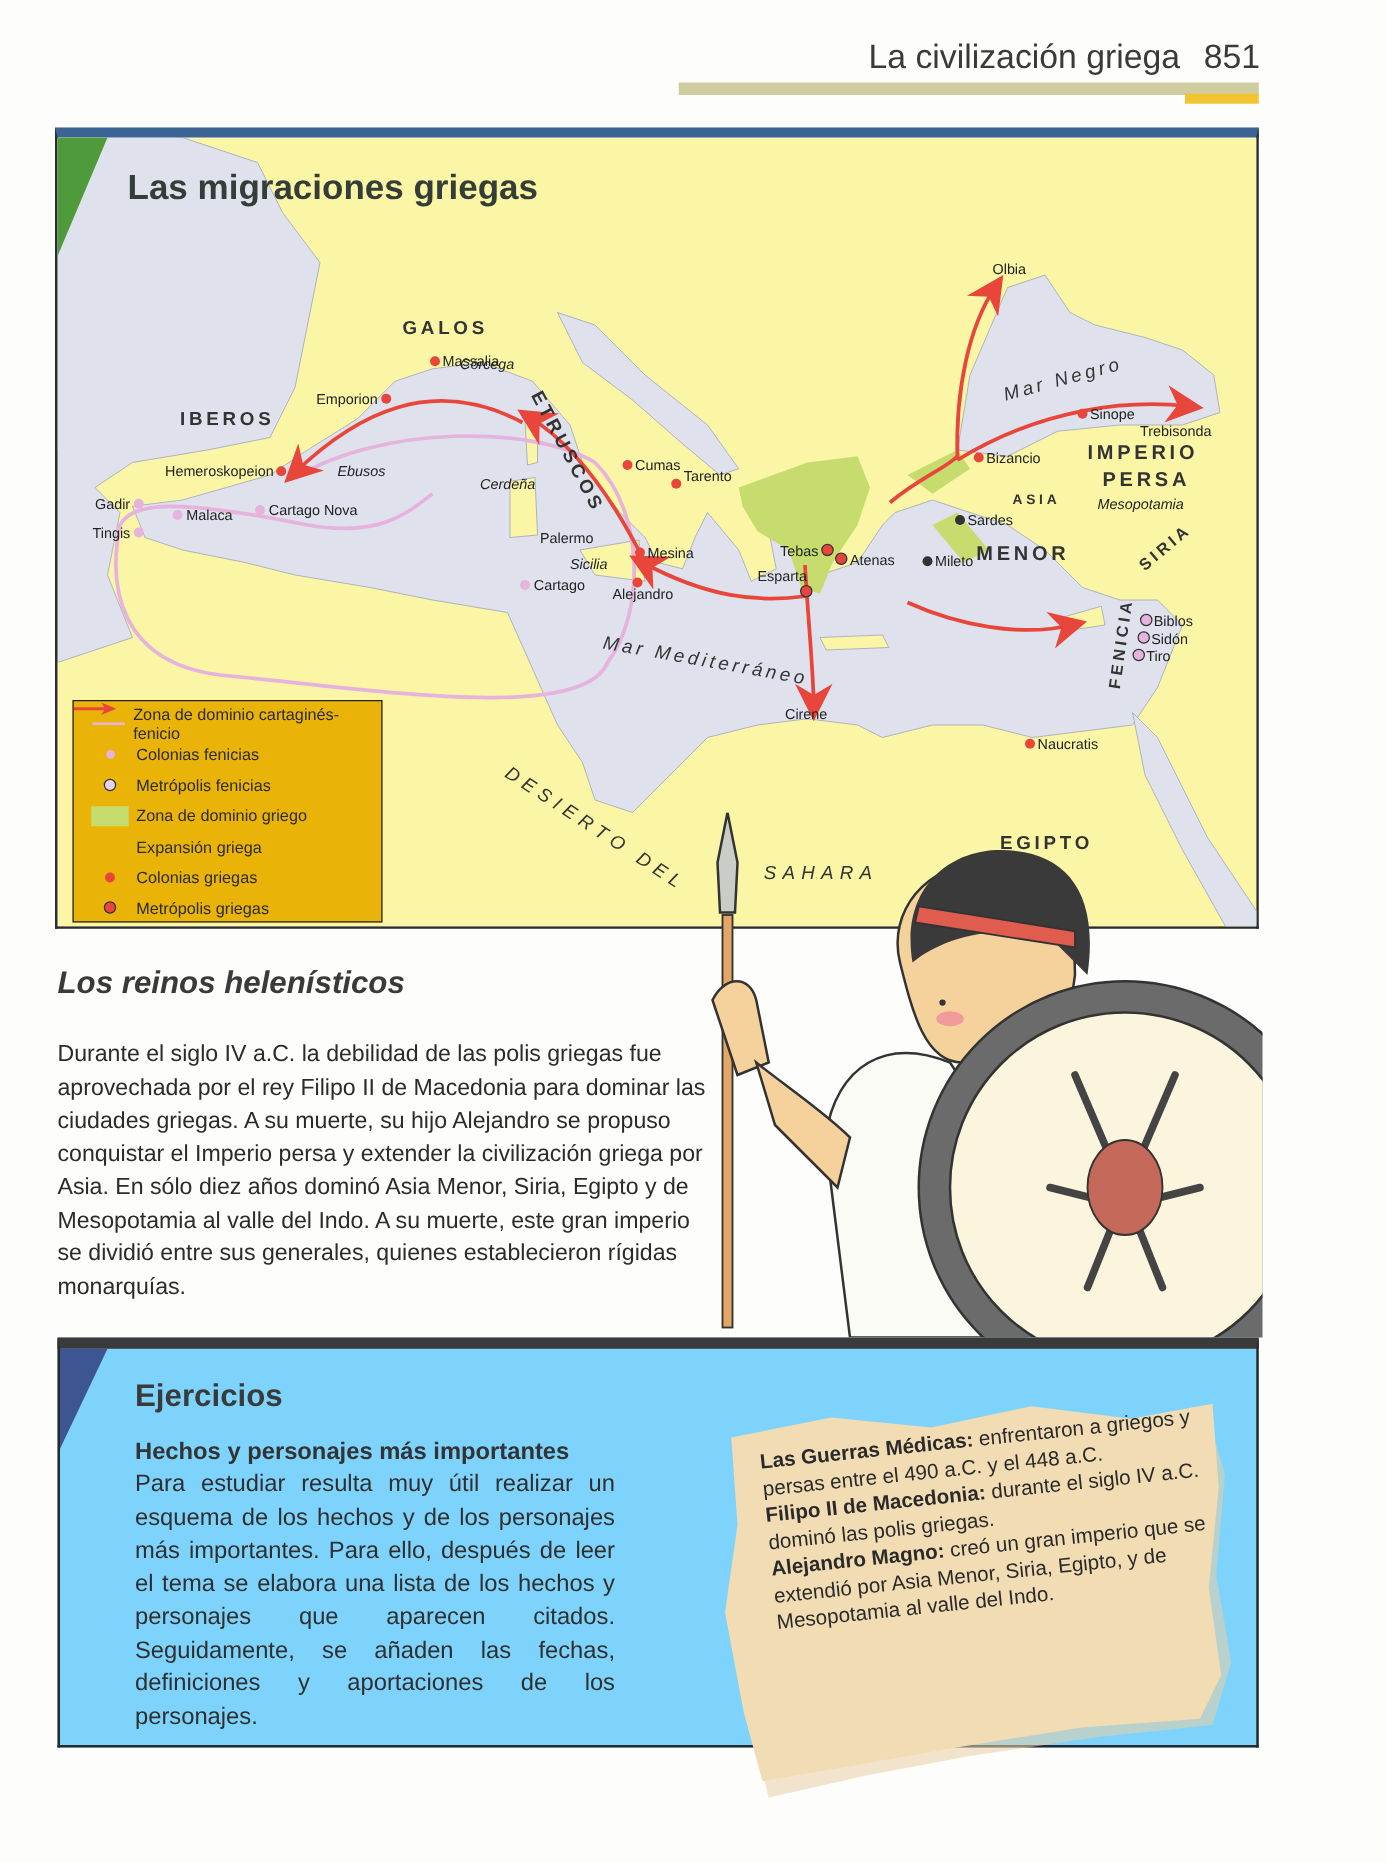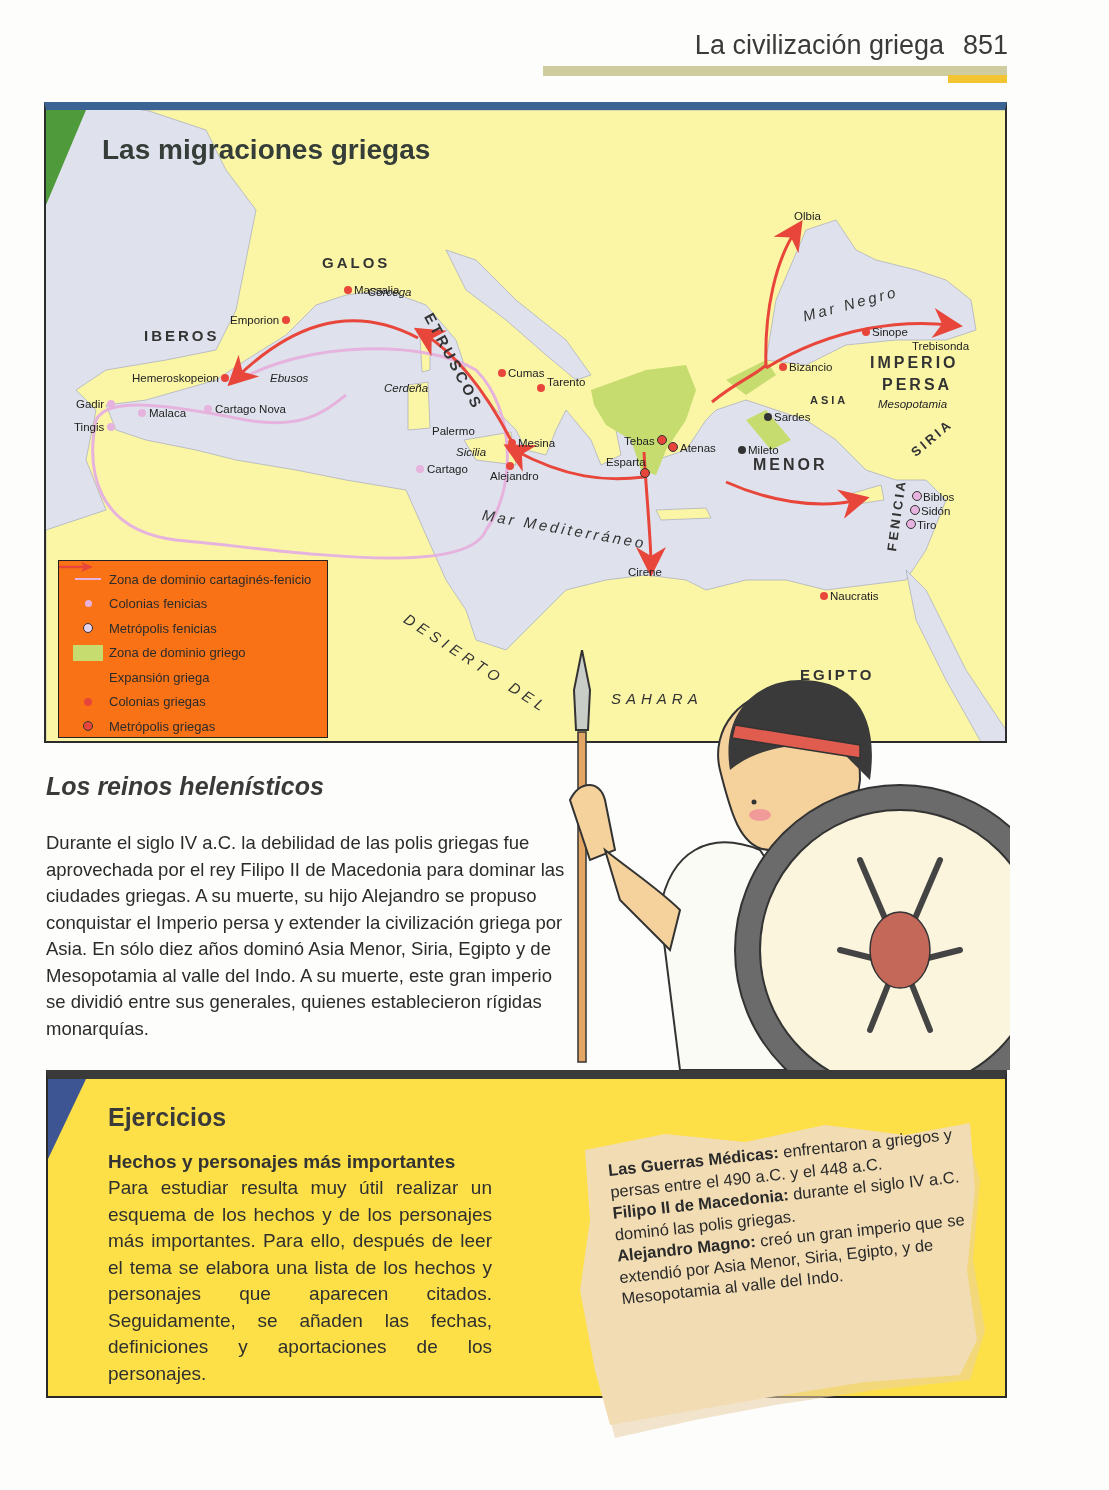--- a/index.html
+++ b/index.html
@@ -9,28 +9,28 @@
   .hdr-bar{position:absolute;left:543px;top:66px;width:464px;height:10px;background:#cfcd9f;}
   .hdr-accent{position:absolute;left:948px;top:75px;width:59px;height:8px;background:#f2c431;}
   .map{position:absolute;left:44px;top:102px;width:963px;height:641px;border:2px solid #2c2c2c;border-top:8px solid #3b6494;box-sizing:border-box;overflow:hidden;background:#dfe2ec;}
   .map svg{position:absolute;left:0;top:0;}
   .map-corner{position:absolute;left:0;top:0;width:0;height:0;border-top:95px solid #4f9a3a;border-right:40px solid transparent;}
   .map-title{position:absolute;left:56px;top:24px;font-size:28px;font-weight:bold;color:#353d38;}
   .lbl{position:absolute;font-size:11.5px;color:#222;white-space:nowrap;}
   .lbl.it{font-style:italic;}
   .region{position:absolute;font-weight:bold;letter-spacing:3px;font-size:15px;color:#333;white-space:nowrap;}
   .sea{position:absolute;font-style:italic;font-size:15px;letter-spacing:3px;color:#333;white-space:nowrap;}
-  .legend{position:absolute;left:12px;top:450px;width:270px;height:178px;background:#f97316;border:1.5px solid #222;box-sizing:border-box;padding:6px 8px;}
+  .legend{position:absolute;left:12px;top:450px;width:248px;height:178px;background:#eab308;border:1.5px solid #222;box-sizing:border-box;padding:6px 8px;}
   .leg-row{display:flex;align-items:center;height:24.5px;font-size:13px;}
   .leg-sym{width:42px;display:flex;justify-content:center;align-items:center;}
   .h2{position:absolute;left:46px;top:772px;font-size:25px;font-weight:bold;font-style:italic;color:#3a3a3a;}
   .para{position:absolute;left:46px;top:830px;width:525px;font-size:18.5px;line-height:26.5px;color:#2b2b2b;}
   .para p{margin:0;}
   .soldier{position:absolute;left:560px;top:650px;width:450px;height:420px;}
-  .ex{position:absolute;left:46px;top:1070px;width:961px;height:328px;border:2px solid #2a2a2a;border-top:9px solid #3a3a3a;box-sizing:border-box;background:#fde047;overflow:visible;}
+  .ex{position:absolute;left:46px;top:1070px;width:961px;height:328px;border:2px solid #2a2a2a;border-top:9px solid #3a3a3a;box-sizing:border-box;background:#7dd3fc;overflow:visible;}
   .ex-corner{position:absolute;left:0;top:0;width:0;height:0;border-top:80px solid #3e5593;border-right:38px solid transparent;}
   .ex-title{position:absolute;left:60px;top:24px;font-size:25px;font-weight:bold;color:#3a3a3a;}
   .ex-sub{position:absolute;left:60px;top:72px;font-size:19px;font-weight:bold;color:#333;}
   .ex-body{position:absolute;left:60px;top:96px;width:384px;font-size:19px;line-height:26.5px;color:#2f2f2f;text-align:justify;}
   .parch{position:absolute;left:575px;top:1120px;width:415px;height:330px;}
   .parch-text{position:absolute;left:607px;top:1160px;width:350px;font-size:16.5px;line-height:21.5px;color:#2a2a2a;transform:rotate(-6deg);transform-origin:left top;}
   .parch-text b{font-weight:bold;}
   .parch-text p{margin:0;}
 </style>
 </head>
@@ -88,35 +88,35 @@
   <div class="map-corner"></div>
   <div class="map-title">Las migraciones griegas</div>
 
   <div class="region" style="left:276px;top:144px;">GALOS</div>
   <div class="region" style="left:98px;top:217px;">IBEROS</div>
   <div class="region" style="left:390px;top:200px;transform:rotate(62deg);transform-origin:left top;">ETRUSCOS</div>
   <div class="region" style="left:824px;top:244px;font-size:16px;">IMPERIO</div>
   <div class="region" style="left:836px;top:266px;font-size:16px;">PERSA</div>
   <div class="lbl it" style="left:832px;top:288px;">Mesopotamia</div>
   <div class="region" style="left:740px;top:284px;font-size:11px;margin-left:24px;">ASIA</div>
-  <div class="region" style="left:707px;top:325px;font-size:16px;margin-top:21px;">MENOR</div>
+  <div class="region" style="left:735px;top:325px;font-size:16px;">MENOR</div>
   <div class="region" style="left:862px;top:338px;transform:rotate(-40deg);transform-origin:left top;font-size:13px;">SIRIA</div>
   <div class="region" style="left:838px;top:440px;transform:rotate(-82deg);transform-origin:left top;font-size:13px;">FENICIA</div>
   <div class="region" style="left:754px;top:556px;">EGIPTO</div>
   <div class="sea" style="left:364px;top:500px;transform:rotate(33deg);transform-origin:left top;letter-spacing:5px;">DESIERTO DEL</div>
   <div class="sea" style="left:565px;top:580px;letter-spacing:5px;">SAHARA</div>
   <div class="sea" style="left:438px;top:396px;transform:rotate(10deg);transform-origin:left top;">Mar Mediterráneo</div>
   <div class="sea" style="left:755px;top:198px;transform:rotate(-15deg);transform-origin:left top;">Mar Negro</div>
   <div class="lbl it" style="left:322px;top:176px;">Córcega</div>
   <div class="lbl it" style="left:338px;top:272px;">Cerdeña</div>
   <div class="lbl it" style="left:224px;top:262px;">Ebusos</div>
   <div class="lbl it" style="left:410px;top:336px;">Sicilia</div>
 
   <div class="lbl" style="left:298px;top:174px;"><span style="display:inline-block;width:8px;height:8px;border-radius:50%;background:#e8463a;margin-right:2px;"></span><span>Massalia</span></div>
-  <div class="lbl" style="left:184px;top:204px;"><span>Emporion</span><span style="display:inline-block;width:8px;height:8px;border-radius:50%;background:#e8463a;margin-left:3px;"></span></div>
+  <div class="lbl" style="left:207px;top:204px;"><span>Emporion</span><span style="display:inline-block;width:8px;height:8px;border-radius:50%;background:#e8463a;margin-left:3px;"></span></div>
   <div class="lbl" style="left:86px;top:262px;"><span>Hemeroskopeion</span><span style="display:inline-block;width:8px;height:8px;border-radius:50%;background:#e8463a;margin-left:2px;"></span></div>
   <div class="lbl" style="left:452px;top:257px;"><span style="display:inline-block;width:8px;height:8px;border-radius:50%;background:#e8463a;margin-right:2px;"></span><span>Cumas</span></div>
   <div class="lbl" style="left:491px;top:266px;"><span style="display:inline-block;width:8px;height:8px;border-radius:50%;background:#e8463a;margin-right:2px;vertical-align:-6px;"></span><span>Tarento</span></div>
   <div class="lbl" style="left:462px;top:327px;"><span style="display:inline-block;width:8px;height:8px;border-radius:50%;background:#e8463a;margin-right:2px;"></span><span>Mesina</span></div>
   <div class="lbl" style="left:444px;top:352px;text-align:center;"><span style="display:block;width:8px;height:8px;border-radius:50%;background:#e8463a;margin-left:16px;"></span><span>Alejandro</span></div>
   <div class="lbl" style="left:582px;top:448px;"><span style="display:block;width:8px;height:8px;border-radius:50%;background:#e8463a;margin-left:18px;"></span><span>Cirene</span></div>
   <div class="lbl" style="left:774px;top:480px;"><span style="display:inline-block;width:8px;height:8px;border-radius:50%;background:#e8463a;margin-right:2px;"></span><span>Naucratis</span></div>
   <div class="lbl" style="left:748px;top:100px;"><span>Olbia</span></div>
   <div class="lbl" style="left:714px;top:251px;padding-left:19px;"><span style="display:inline-block;width:8px;height:8px;border-radius:50%;background:#e8463a;margin-right:2px;"></span><span>Bizancio</span></div>
   <div class="lbl" style="left:816px;top:216px;"><span style="display:inline-block;width:8px;height:8px;border-radius:50%;background:#e8463a;margin-right:2px;"></span><span>Sinope</span></div>

